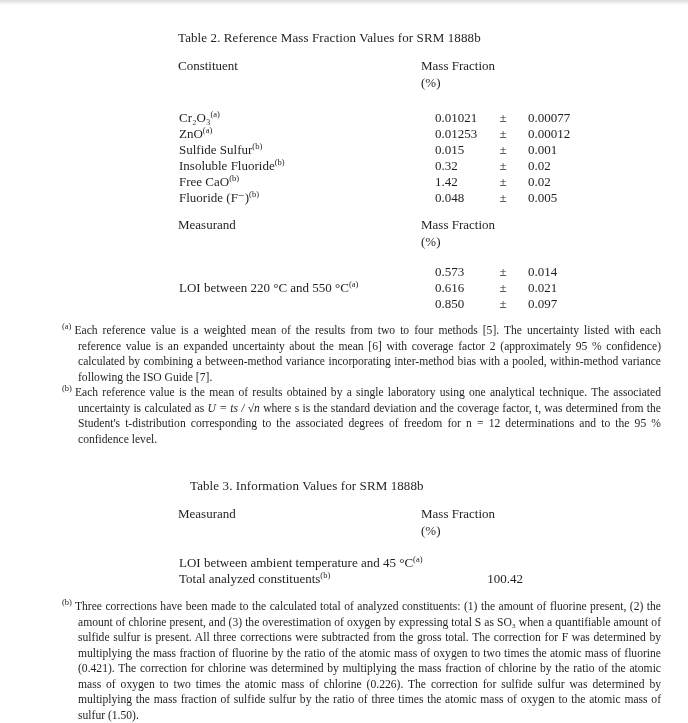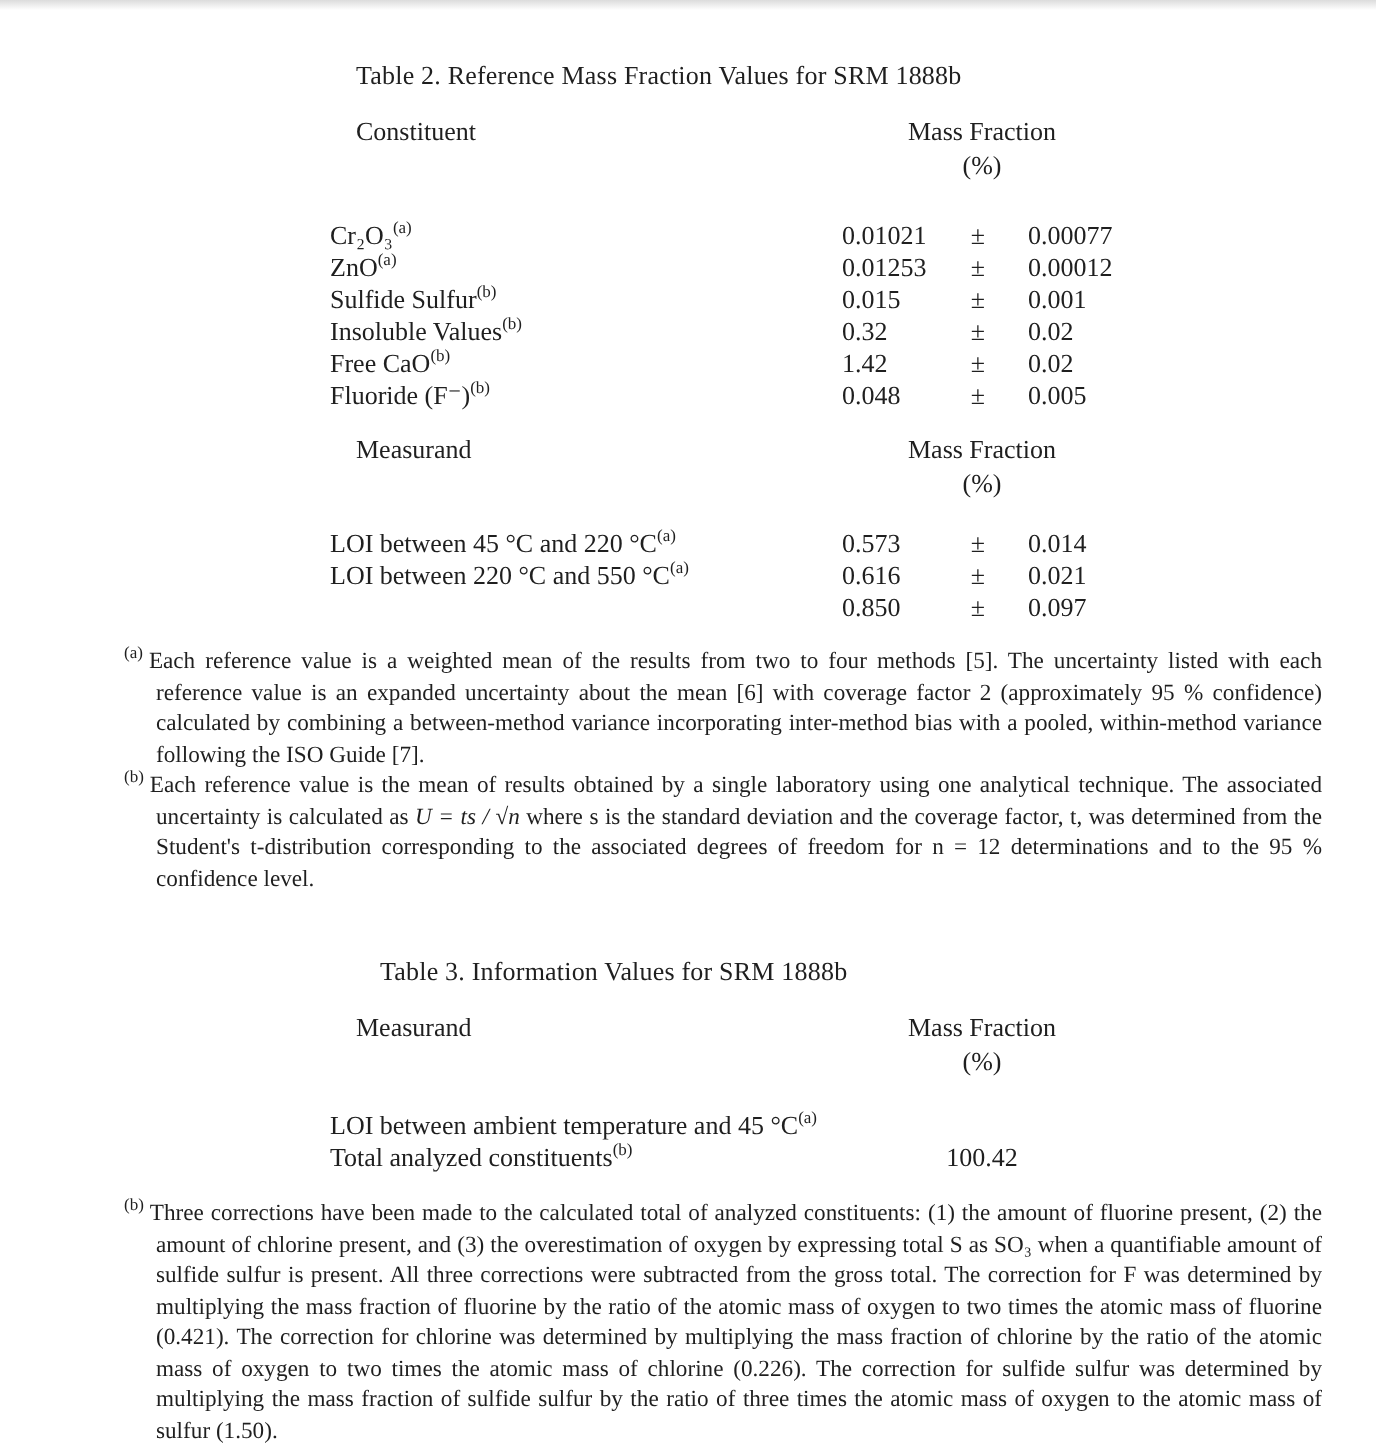--- a/index.html
+++ b/index.html
@@ -5,22 +5,22 @@
   html,body{margin:0;padding:0;}
   body{
     width:688px;height:723px;background:#ffffff;overflow:hidden;position:relative;
     font-family:"Liberation Serif","DejaVu Serif",serif;color:#1f1f1f;
   }
   .top-shade{position:absolute;top:0;left:0;width:688px;height:5px;
     background:linear-gradient(#dcdcdc,#ffffff);}
   .doc{position:absolute;top:0;left:0;width:688px;height:723px;font-size:13px;margin-top:29px;}
   .abs{position:absolute;}
   .table-title{font-size:13px;white-space:nowrap;letter-spacing:.1px;}
-  .col-head-center{width:140px;text-align:center;font-size:13px;}
-  .rows{left:0;width:636px;}
+  .col-head-center{width:140px;text-align:left;font-size:13px;}
+  .rows{left:14px;width:636px;}
   .t-row{position:relative;height:16px;line-height:16px;font-size:13px;}
   .cell-label{position:absolute;left:165px;white-space:nowrap;}
   .cell-value{position:absolute;left:421px;white-space:nowrap;}
   .cell-pm{position:absolute;left:482px;width:14px;text-align:center;}
   .cell-unc{position:absolute;left:514px;white-space:nowrap;}
   .cell-value-center{position:absolute;left:421px;width:140px;text-align:center;white-space:nowrap;}
   sup.note{font-size:8.5px;vertical-align:super;line-height:0;letter-spacing:0;}
   .footnotes{left:62px;width:599px;}
   .fn{padding-left:16px;text-indent:-16px;text-align:justify;
     font-size:11.6px;line-height:15.5px;}
@@ -53,21 +53,21 @@
       <span class="cell-pm">±</span>
       <span class="cell-unc">0.00012</span>
     </div>
     <div class="t-row">
       <span class="cell-label"><span>Sulfide Sulfur</span><sup class="note">(b)</sup></span>
       <span class="cell-value">0.015</span>
       <span class="cell-pm">±</span>
       <span class="cell-unc">0.001</span>
     </div>
     <div class="t-row">
-      <span class="cell-label"><span>Insoluble Values</span><sup class="note">(b)</sup></span>
+      <span class="cell-label"><span>Insoluble Fluoride</span><sup class="note">(b)</sup></span>
       <span class="cell-value">0.32</span>
       <span class="cell-pm">±</span>
       <span class="cell-unc">0.02</span>
     </div>
     <div class="t-row">
       <span class="cell-label"><span>Free CaO</span><sup class="note">(b)</sup></span>
       <span class="cell-value">1.42</span>
       <span class="cell-pm">±</span>
       <span class="cell-unc">0.02</span>
     </div>
@@ -78,21 +78,20 @@
       <span class="cell-unc">0.005</span>
     </div>
   </div>
 
   <div class="abs" style="top:188px;left:178px;">Measurand</div>
   <div class="abs col-head-center" style="top:188px;left:421px;">Mass Fraction</div>
   <div class="abs col-head-center" style="top:205px;left:421px;">(%)</div>
 
   <div class="abs rows" style="top:235px;">
     <div class="t-row">
-      <span class="cell-label"><span>LOI between 45 °C and 220 °C</span><sup class="note">(a)</sup></span>
       <span class="cell-value">0.573</span>
       <span class="cell-pm">±</span>
       <span class="cell-unc">0.014</span>
     </div>
     <div class="t-row">
       <span class="cell-label"><span>LOI between 220 °C and 550 °C</span><sup class="note">(a)</sup></span>
       <span class="cell-value">0.616</span>
       <span class="cell-pm">±</span>
       <span class="cell-unc">0.021</span>
     </div>

